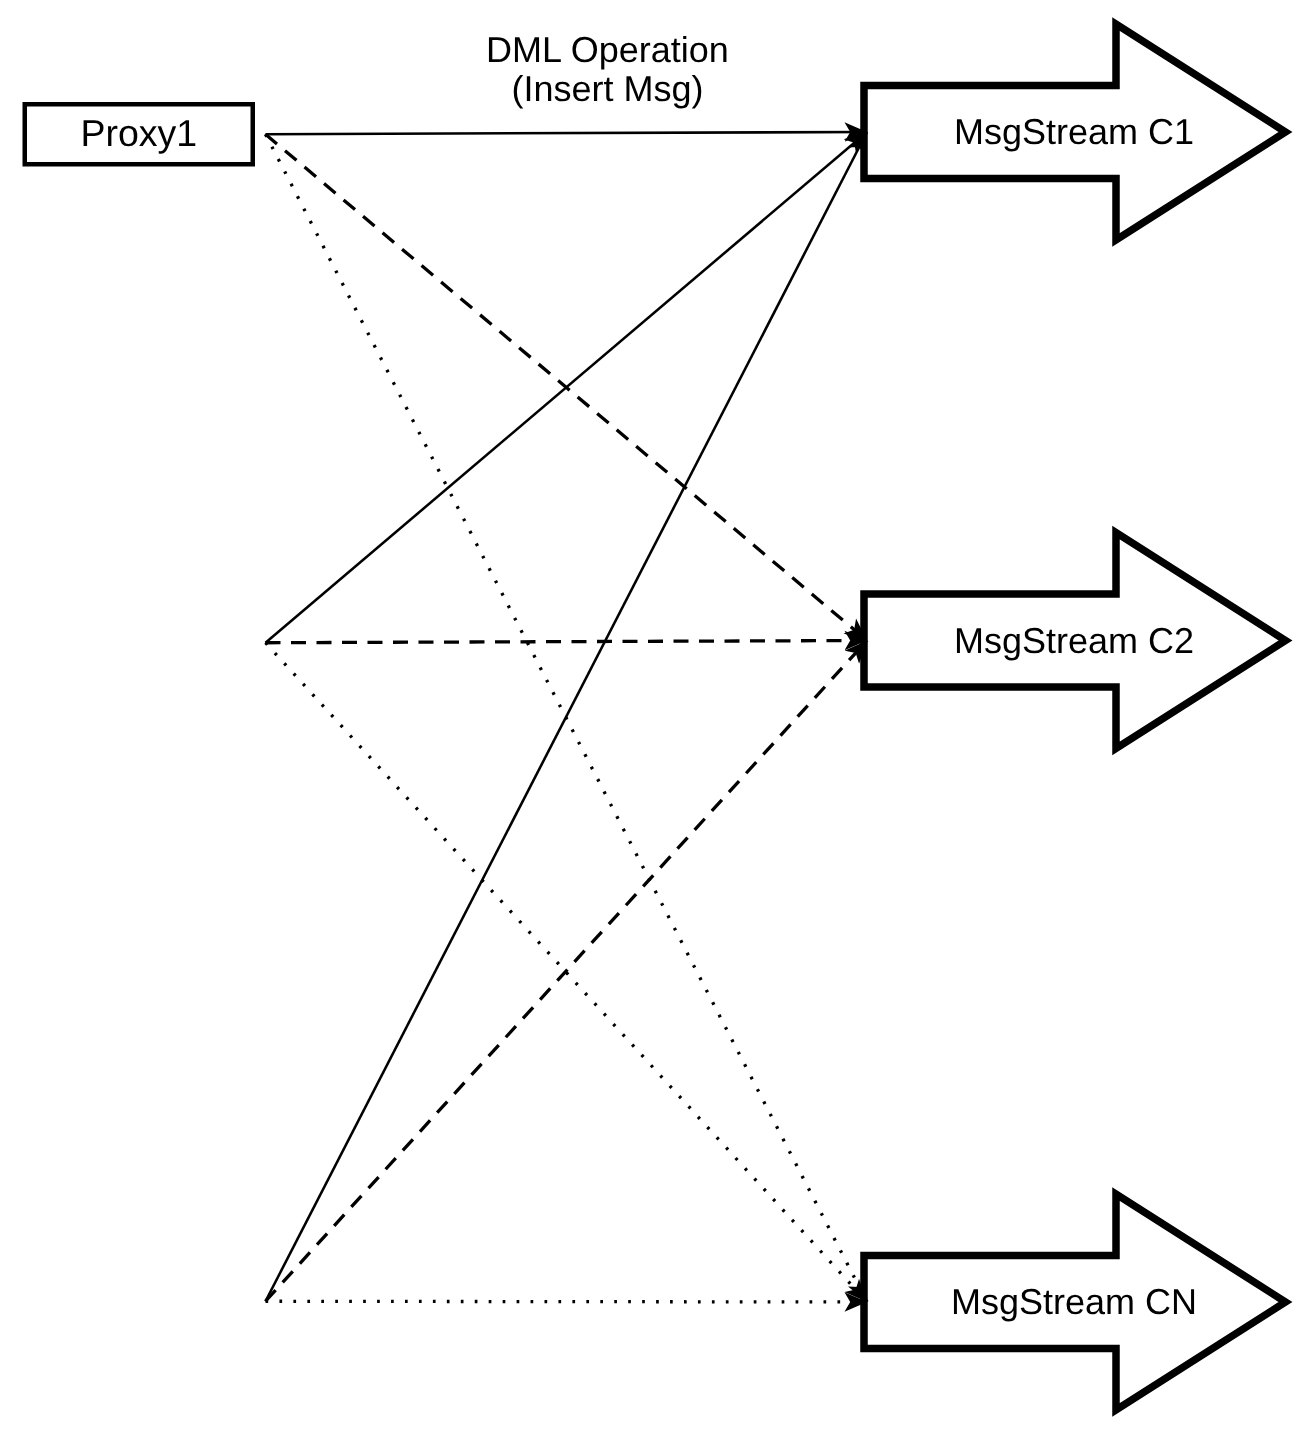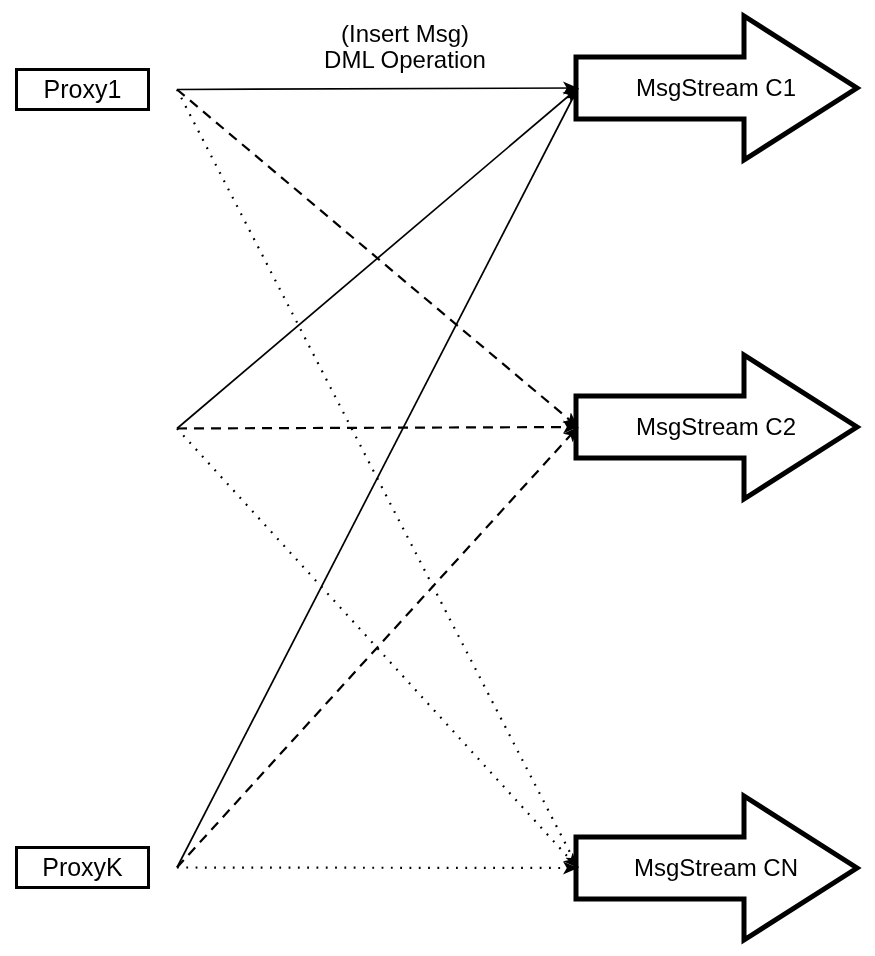--- a/index.html
+++ b/index.html
@@ -27,21 +27,21 @@
     white-space: nowrap;
   }
   .svg-layer {
     position: absolute;
     top: 0;
     left: 0;
   }
   .proxy {
     position: absolute;
     left: 15px;
-    width: 135px;
+    width: 155px;
     height: 43px;
     box-sizing: border-box;
     border: 3px solid #000000;
     background: #ffffff;
     display: flex;
     align-items: center;
     justify-content: center;
   }
   .proxy-1 { top: 68px; }
   .proxy-2 { top: 407px; }
@@ -106,26 +106,23 @@
         <line x1="177" y1="89.5" x2="578" y2="427" class="edge edge-dashed" marker-end="url(#arrowhead)"></line>
         <line x1="177" y1="428.5" x2="578" y2="427" class="edge edge-dashed" marker-end="url(#arrowhead)"></line>
         <line x1="177" y1="867.5" x2="578" y2="427" class="edge edge-dashed" marker-end="url(#arrowhead)"></line>
         <line x1="177" y1="89.5" x2="578" y2="868" class="edge edge-dotted" marker-end="url(#arrowhead)"></line>
         <line x1="177" y1="428.5" x2="578" y2="868" class="edge edge-dotted" marker-end="url(#arrowhead)"></line>
         <line x1="177" y1="867.5" x2="578" y2="868" class="edge edge-dotted" marker-end="url(#arrowhead)"></line>
       </g>
   </svg>
 
   <div class="diagram-title">
+    <div>DML Operation</div>
     <div>(Insert Msg)</div>
-    <div>DML Operation</div>
   </div>
 
   <div class="proxy proxy-1">
     <span class="proxy-label">Proxy1</span>
   </div>
 
 
-  <div class="proxy proxy-k">
-    <span class="proxy-label">ProxyK</span>
-  </div>
 
 </div>
 
 </body></html>

